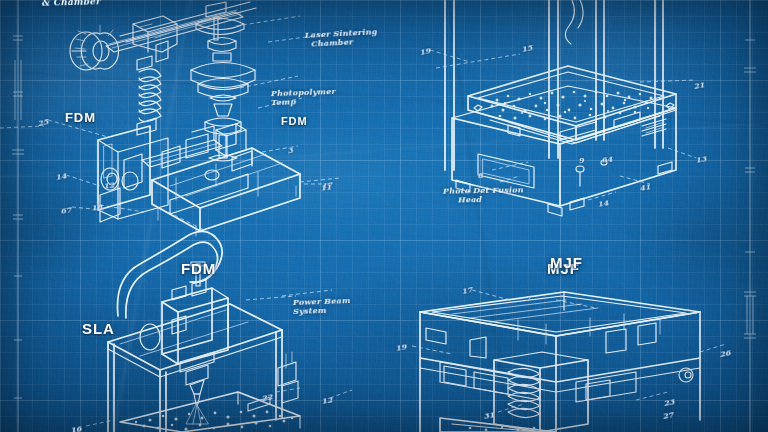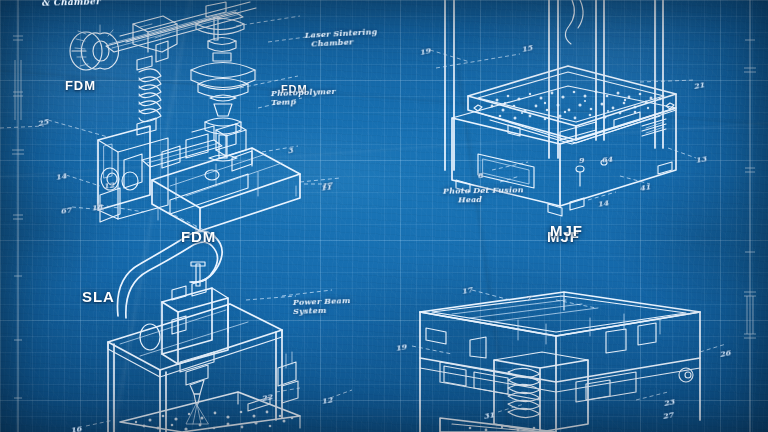--- a/index.html
+++ b/index.html
@@ -63,20 +63,21 @@
   .ln.h{stroke-width:1.7;}
   .lead{fill:none;stroke:#d6eaff;stroke-width:.75;stroke-dasharray:4 3;opacity:.92;}
   .rule{fill:none;stroke:#cfe6fb;stroke-width:.85;opacity:.8;}
   .spk{fill:#e8f3ff;opacity:.9;}
 
   
   .cap{
     position:absolute;color:#ffffff;font-weight:700;letter-spacing:.9px;
     text-shadow:0 0 5px rgba(10,50,90,.85), 0 1px 2px rgba(5,30,60,.7);
     white-space:nowrap;
+    margin-top:32px;
   }
   .hand{
     position:absolute;color:#e9f4ff;font-family:"DejaVu Serif",serif;
     font-style:italic;font-weight:700;line-height:1.08;white-space:pre;
     text-shadow:0 0 4px rgba(10,45,85,.9);
     letter-spacing:.2px;
   }
   .refnum{
     position:absolute;color:#dcecfd;font-family:"DejaVu Serif",serif;
     font-style:italic;font-weight:700;font-size:8px;white-space:nowrap;

